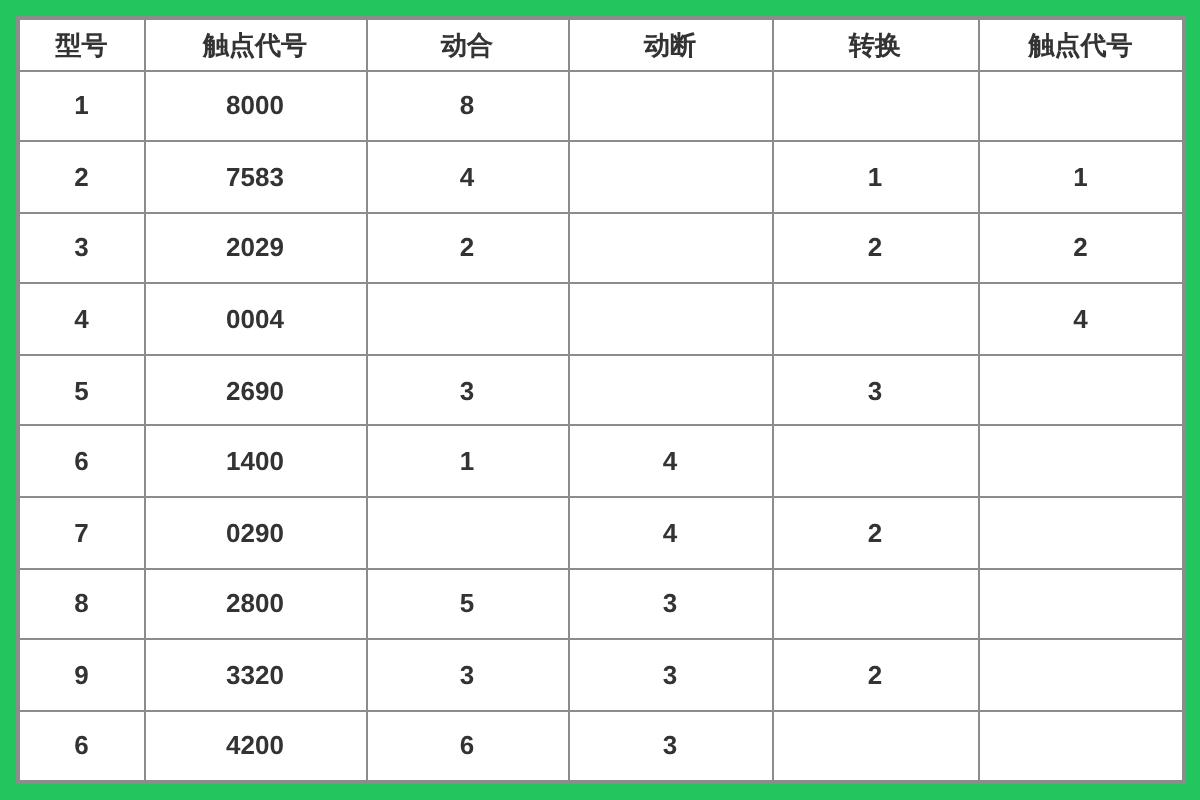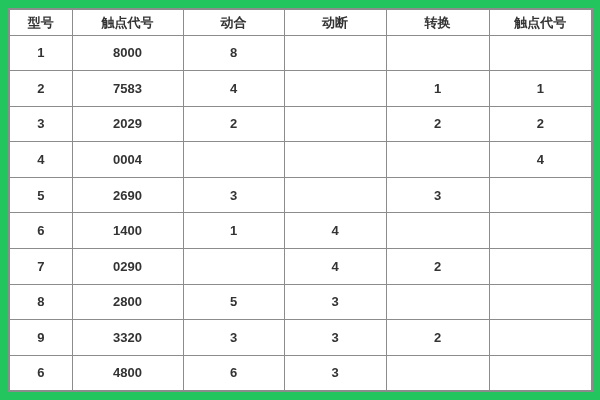--- a/index.html
+++ b/index.html
@@ -137,21 +137,21 @@
         <tr>
           <td>9</td>
           <td>3320</td>
           <td>3</td>
           <td>3</td>
           <td>2</td>
           <td></td>
         </tr>
         <tr>
           <td>6</td>
-          <td>4800</td>
+          <td>4200</td>
           <td>6</td>
           <td>3</td>
           <td></td>
           <td></td>
         </tr>
       </tbody>
   </table>
 </div>
 
 </body></html>

